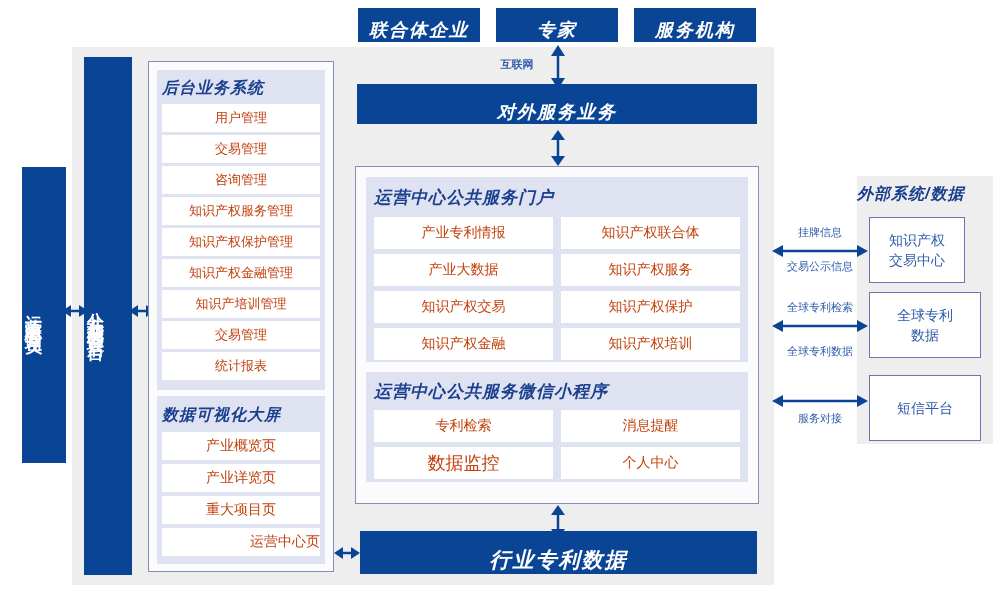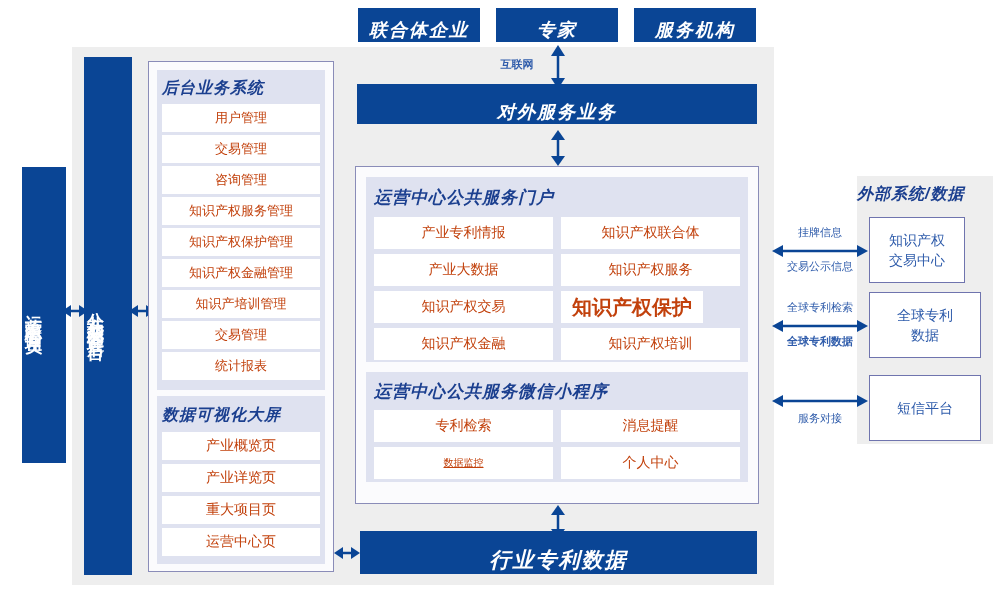--- a/index.html
+++ b/index.html
@@ -193,21 +193,21 @@
     <div id="bigscreen-items">
         <div class="cell" style="width: 158px; height: 28px; font-size: 14px; margin-bottom: 4px;">
           <span>产业概览页</span>
         </div>
         <div class="cell" style="width: 158px; height: 28px; font-size: 14px; margin-bottom: 4px;">
           <span>产业详览页</span>
         </div>
         <div class="cell" style="width: 158px; height: 28px; font-size: 14px; margin-bottom: 4px;">
           <span>重大项目页</span>
         </div>
-        <div class="cell" style="width: 158px; height: 28px; font-size: 14px; margin-bottom: 4px;">
+        <div class="cell" style="width: 158px; height: 28px; font-size: 14px; margin-bottom: 4px; justify-content: flex-end;">
           <span>运营中心页</span>
         </div>
       </div>
   </div>
 
   <div class="abs outline-box" style="left:355px; top:166px; width:404px; height:338px;"></div>
 
   <div class="abs sub-panel" style="left:366px; top:177px; width:382px; height:185px; padding:6px 8px;">
     <div class="sub-title" style="font-size:17px; line-height:30px; margin-bottom:4px;">运营中心公共服务门户</div>
     <div id="portal-items" style="display:flex; flex-wrap:wrap; gap:5px 8px;">
@@ -219,42 +219,42 @@
         </div>
         <div class="cell" style="width: 179px; height: 32px; font-size: 14px;">
           <span>产业大数据</span>
         </div>
         <div class="cell" style="width: 179px; height: 32px; font-size: 14px;">
           <span>知识产权服务</span>
         </div>
         <div class="cell" style="width: 179px; height: 32px; font-size: 14px;">
           <span>知识产权交易</span>
         </div>
-        <div class="cell" style="width: 142px; height: 32px; font-size: 20px; font-weight: bold;">
+        <div class="cell" style="width: 179px; height: 32px; font-size: 14px;">
           <span>知识产权保护</span>
         </div>
         <div class="cell" style="width: 179px; height: 32px; font-size: 14px;">
           <span>知识产权金融</span>
         </div>
         <div class="cell" style="width: 179px; height: 32px; font-size: 14px;">
           <span>知识产权培训</span>
         </div>
       </div>
   </div>
 
   <div class="abs sub-panel" style="left:366px; top:372px; width:382px; height:110px; padding:6px 8px;">
     <div class="sub-title" style="font-size:17px; line-height:28px; margin-bottom:4px;">运营中心公共服务微信小程序</div>
     <div id="mini-items" style="display:flex; flex-wrap:wrap; gap:5px 8px;">
         <div class="cell" style="width: 179px; height: 32px; font-size: 14px;">
           <span>专利检索</span>
         </div>
         <div class="cell" style="width: 179px; height: 32px; font-size: 14px;">
           <span>消息提醒</span>
         </div>
-        <div class="cell" style="width: 179px; height: 32px; font-size: 10px; text-decoration: underline;">
+        <div class="cell" style="width: 179px; height: 32px; font-size: 18px;">
           <span>数据监控</span>
         </div>
         <div class="cell" style="width: 179px; height: 32px; font-size: 14px;">
           <span>个人中心</span>
         </div>
       </div>
   </div>
 
   <div class="abs" style="left:548px; top:505px; width:20px; height:34px;">
     <svg class="arrow-svg" width="20" height="34" viewBox="0 0 20 34">
@@ -300,21 +300,21 @@
   <div class="abs edge-label" style="left:770px; top:259px; width:100px;">交易公示信息</div>
 
   <div class="abs" style="left:772px; top:317px; width:96px; height:18px;">
     <svg class="arrow-svg" width="96" height="18" viewBox="0 0 96 18">
       <line x1="6" y1="9" x2="90" y2="9" stroke="#0a4595" stroke-width="2.5"></line>
       <polygon points="0,9 11,3 11,15" fill="#0a4595"></polygon>
       <polygon points="96,9 85,3 85,15" fill="#0a4595"></polygon>
     </svg>
   </div>
   <div class="abs edge-label" style="left:770px; top:300px; width:100px;">全球专利检索</div>
-  <div class="abs edge-label" style="left:770px; top:334px; width:100px;font-weight:bold;">全球专利数据</div>
+  <div class="abs edge-label" style="left:770px; top:344px; width:100px;">全球专利数据</div>
 
   <div class="abs" style="left:772px; top:392px; width:96px; height:18px;">
     <svg class="arrow-svg" width="96" height="18" viewBox="0 0 96 18">
       <line x1="6" y1="9" x2="90" y2="9" stroke="#0a4595" stroke-width="2.5"></line>
       <polygon points="0,9 11,3 11,15" fill="#0a4595"></polygon>
       <polygon points="96,9 85,3 85,15" fill="#0a4595"></polygon>
     </svg>
   </div>
   <div class="abs edge-label" style="left:772px; top:411px; width:96px;">服务对接</div>
 

